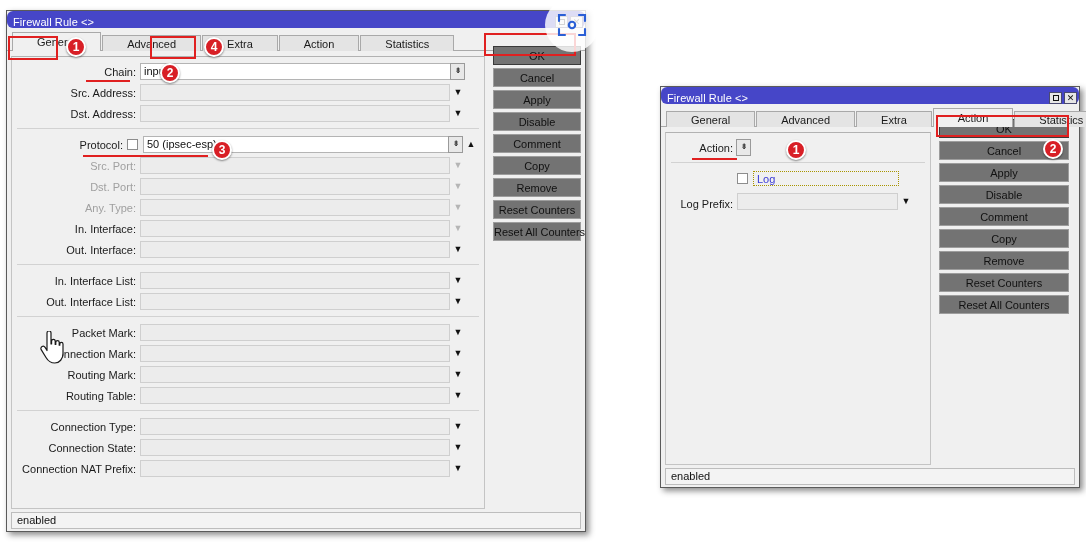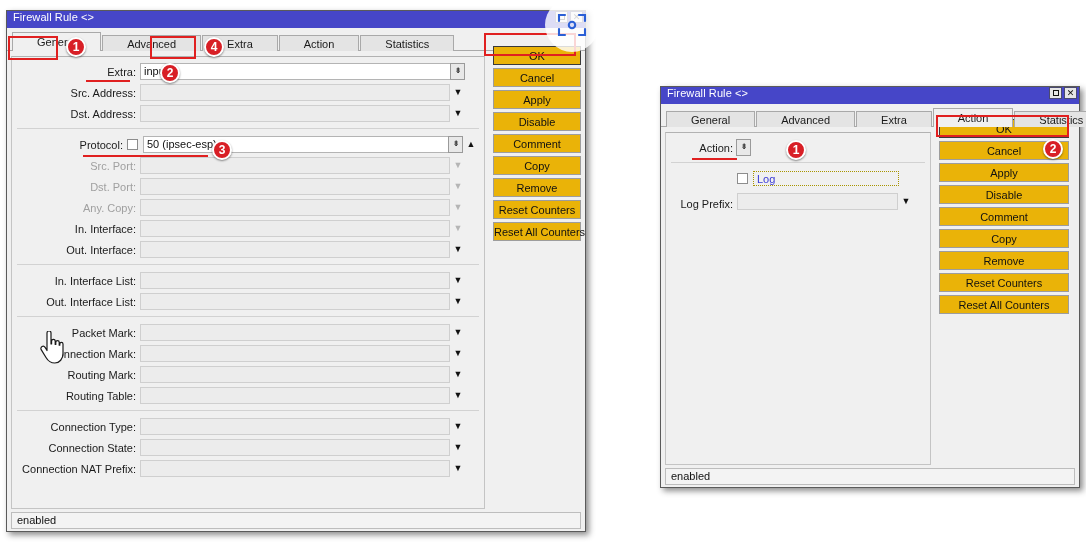--- a/index.html
+++ b/index.html
@@ -22,23 +22,24 @@
     position: absolute;
     background: #f0f0f0;
     border: 1px solid #5a5a5a;
     box-shadow: 3px 3px 6px rgba(0,0,0,0.45);
     box-sizing: border-box;
   }
   .titlebar {
     height: 17px;
     background: #4646c8;
     display: flex;
-    align-items: flex-start;
+    align-items: flex-end;
     padding: 0 2px 0 6px;
     box-sizing: border-box;
+    border-radius: 6px;
   }
   .title-text {
     color: #ffffff;
     font-size: 11px;
     letter-spacing: .1px;
     white-space: nowrap;
     flex: 1;
   }
   .title-btns {
     display: flex;
@@ -185,21 +186,21 @@
   
   .btncol {
     position: absolute;
     display: flex;
     flex-direction: column;
   }
   .btn {
     height: 19px;
     line-height: 18px;
     text-align: center;
-    background: #eab308;
+    background: #737373;
     border: 1px solid #9d9d9d;
     box-sizing: border-box;
     font-size: 11px;
     margin-bottom: 3px;
     color: #111;
     white-space: nowrap;
   }
   .btn.default { border: 1px solid #3a3a3a; }
   .btn.gap { margin-top: 0; }
 
@@ -311,21 +312,21 @@
     <div class="tab">Extra</div>
     <div class="tab">Action</div>
     <div class="tab">Statistics</div>
   </div>
 
   <div class="panelsunken" style="left:4px; top:45px; width:474px; height:453px;"></div>
 
   <div class="formarea" style="left:10px; top:51px; width:462px;">
 
     <div class="row">
-      <div class="lbl" style="width:123px;">Extra:</div>
+      <div class="lbl" style="width:123px;">Chain:</div>
       <div class="fld white">input</div>
       <div class="boxarrow">
           <span class="glyph">⇟</span>
         </div>
       <div style="width:14px;"></div>
     </div>
 
     <div class="row">
       <div class="lbl" style="width:123px;">Src. Address:</div>
       <div class="fld dim"></div>
@@ -360,21 +361,21 @@
     </div>
 
     <div class="row">
       <div class="lbl dim" style="width:123px;">Dst. Port:</div>
       <div class="fld dim"></div>
       <div class="arrow dim">▼</div>
       <div style="width:13px;"></div>
     </div>
 
     <div class="row">
-      <div class="lbl dim" style="width:123px;">Any. Copy:</div>
+      <div class="lbl dim" style="width:123px;">Any. Type:</div>
       <div class="fld dim"></div>
       <div class="arrow dim">▼</div>
       <div style="width:13px;"></div>
     </div>
 
     <div class="row">
       <div class="lbl" style="width:123px;">In. Interface:</div>
       <div class="fld dim"></div>
       <div class="arrow dim">▼</div>
       <div style="width:13px;"></div>

